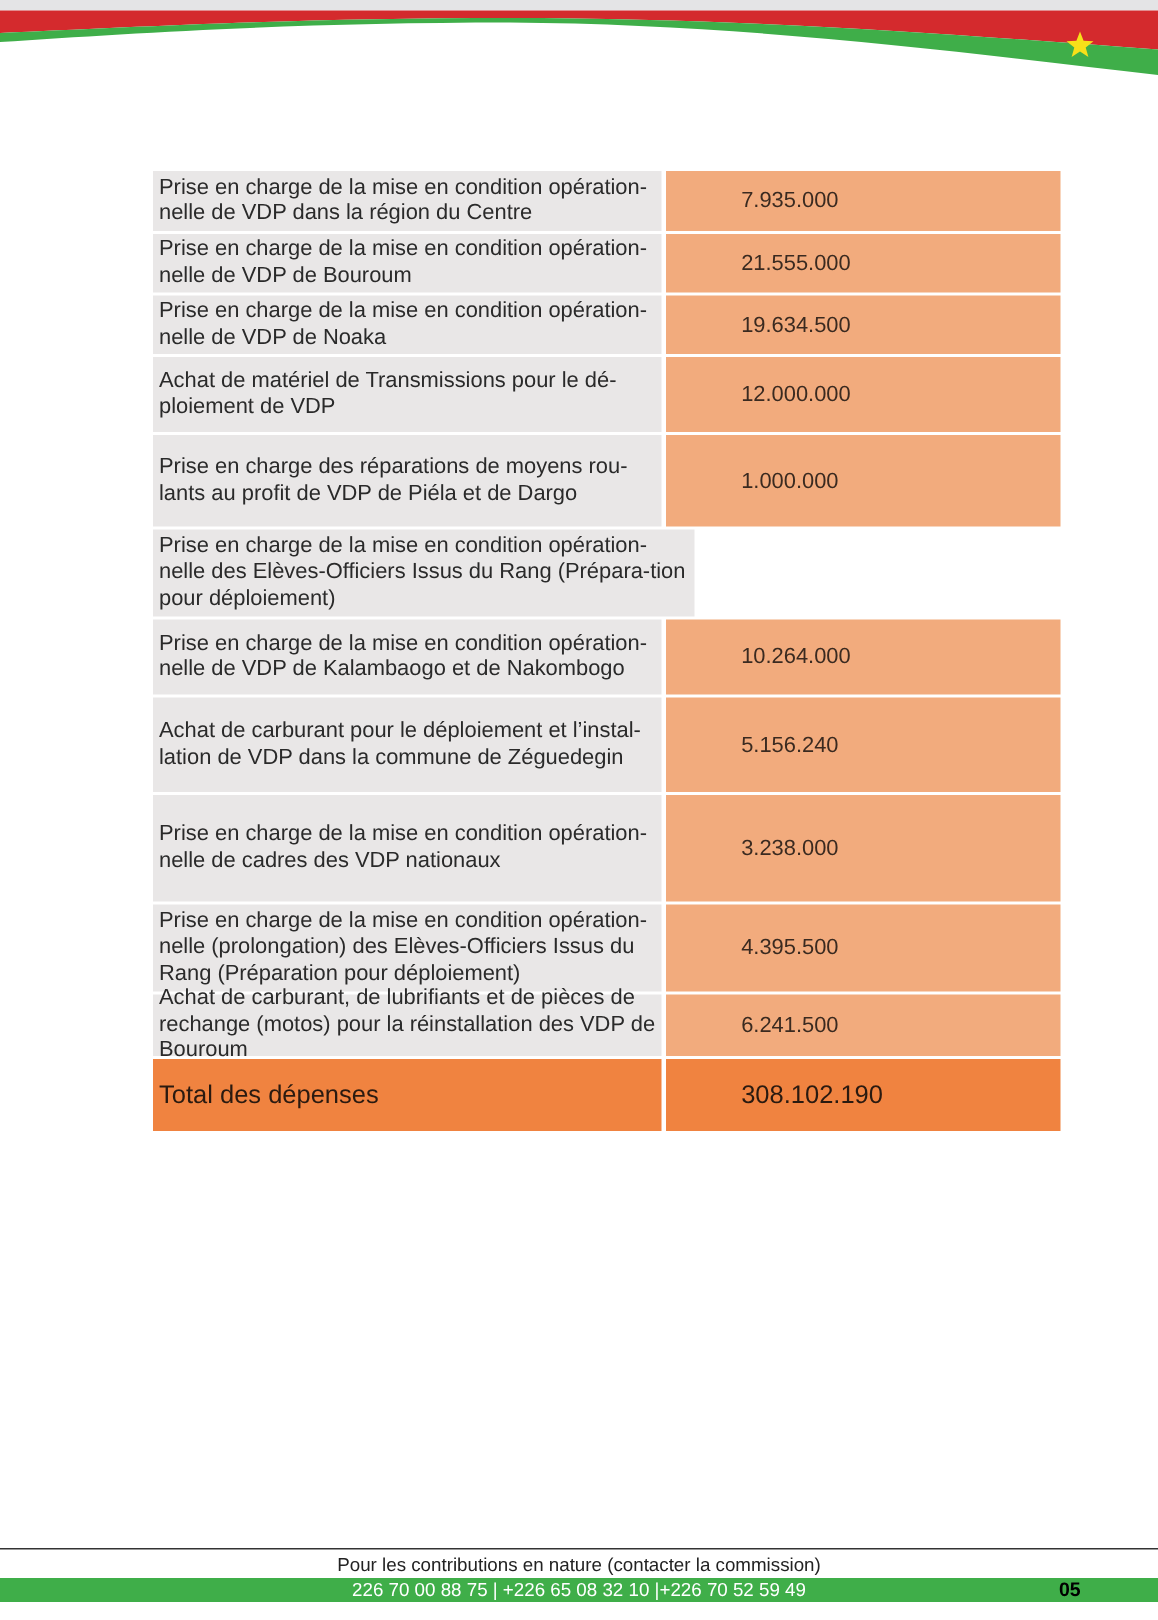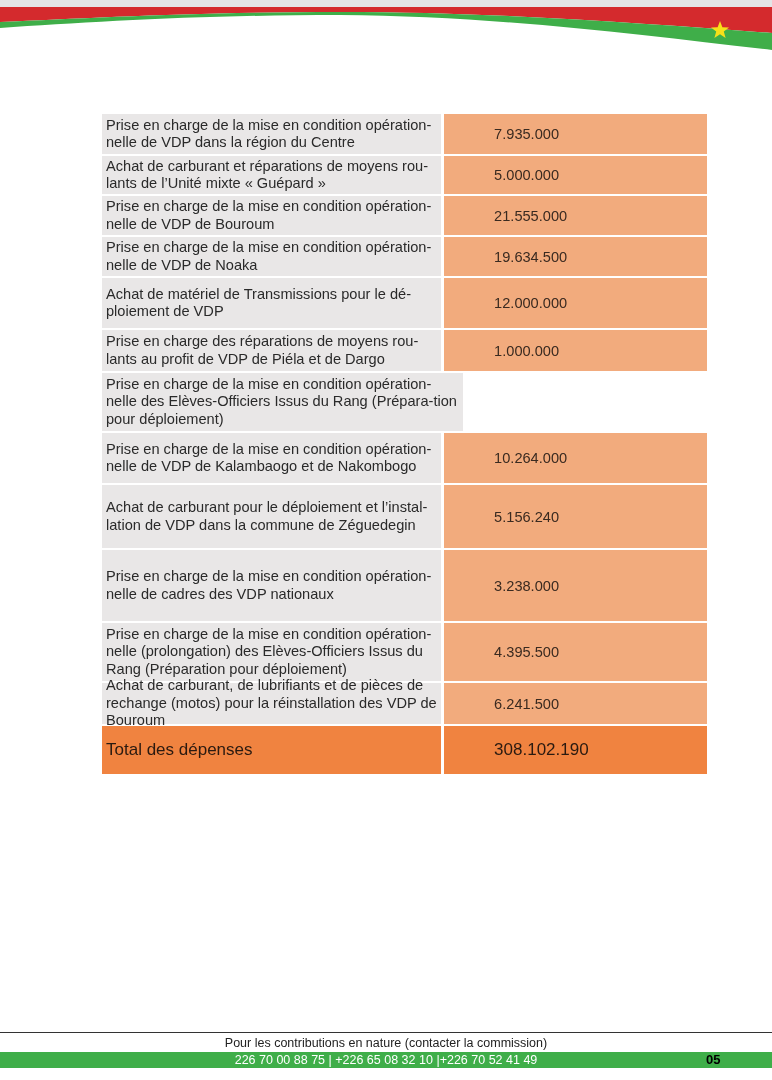--- a/index.html
+++ b/index.html
@@ -51,37 +51,33 @@
   <path d="M0,7 L772,7 L772,33 C650,24 500,12 340,12 C200,12 90,18 0,22 Z" fill="#d42a2d"></path>
   <path d="M0,22 C90,18 200,12 340,12 C500,12 650,24 772,33 L772,50 C650,36 500,16 340,15 C200,15 90,22 0,28 Z" fill="#3fae49"></path>
   <polygon points="720,21 722.4,27.2 729,27.5 723.8,31.6 725.6,38 720,34.3 714.4,38 716.2,31.6 711,27.5 717.6,27.2" fill="#f7e019"></polygon>
 </svg>
 
 <div class="table">
   <div class="row" style="height:40px">
     <div class="cell-desc">Prise en charge de la mise en condition opération-nelle de VDP dans la région du Centre</div>
     <div class="cell-amt">7.935.000</div>
   </div>
-  <div class="row" style="height:38px">
-    <div class="cell-desc">Achat de carburant et réparations de moyens rou-lants de l’Unité mixte « Guépard »</div>
-    <div class="cell-amt">5.000.000</div>
-  </div>
   <div class="row" style="height:39px">
     <div class="cell-desc">Prise en charge de la mise en condition opération-nelle de VDP de Bouroum</div>
     <div class="cell-amt">21.555.000</div>
   </div>
   <div class="row" style="height:39px">
     <div class="cell-desc">Prise en charge de la mise en condition opération-nelle de VDP de Noaka</div>
     <div class="cell-amt">19.634.500</div>
   </div>
   <div class="row" style="height:50px">
     <div class="cell-desc">Achat de matériel de Transmissions pour le dé-ploiement de VDP</div>
     <div class="cell-amt">12.000.000</div>
   </div>
-  <div class="row" style="height:41px">
+  <div class="row" style="height:61px">
     <div class="cell-desc">Prise en charge des réparations de moyens rou-lants au profit de VDP de Piéla et de Dargo</div>
     <div class="cell-amt">1.000.000</div>
   </div>
   <div class="row" style="height:58px">
     <div class="cell-desc">Prise en charge de la mise en condition opération-nelle des Elèves-Officiers Issus du Rang (Prépara-tion pour déploiement)</div>
   </div>
   <div class="row" style="height:50px">
     <div class="cell-desc">Prise en charge de la mise en condition opération-nelle de VDP de Kalambaogo et de Nakombogo</div>
     <div class="cell-amt">10.264.000</div>
   </div>
@@ -103,15 +99,15 @@
   </div>
   <div class="row total" style="height:48px">
     <div class="cell-desc">Total des dépenses</div>
     <div class="cell-amt">308.102.190</div>
   </div>
 </div>
 
 <div class="footer-line"></div>
 <div class="footer-note">Pour les contributions en nature (contacter la commission)</div>
 <div class="footer-bar">
-  <div class="footer-phones">226 70 00 88 75 | +226 65 08 32 10 |+226 70 52 41 49</div>
+  <div class="footer-phones">226 70 00 88 75 | +226 65 08 32 10 |+226 70 52 59 49</div>
   <div class="page-num">05</div>
 </div>
 
 </body></html>

